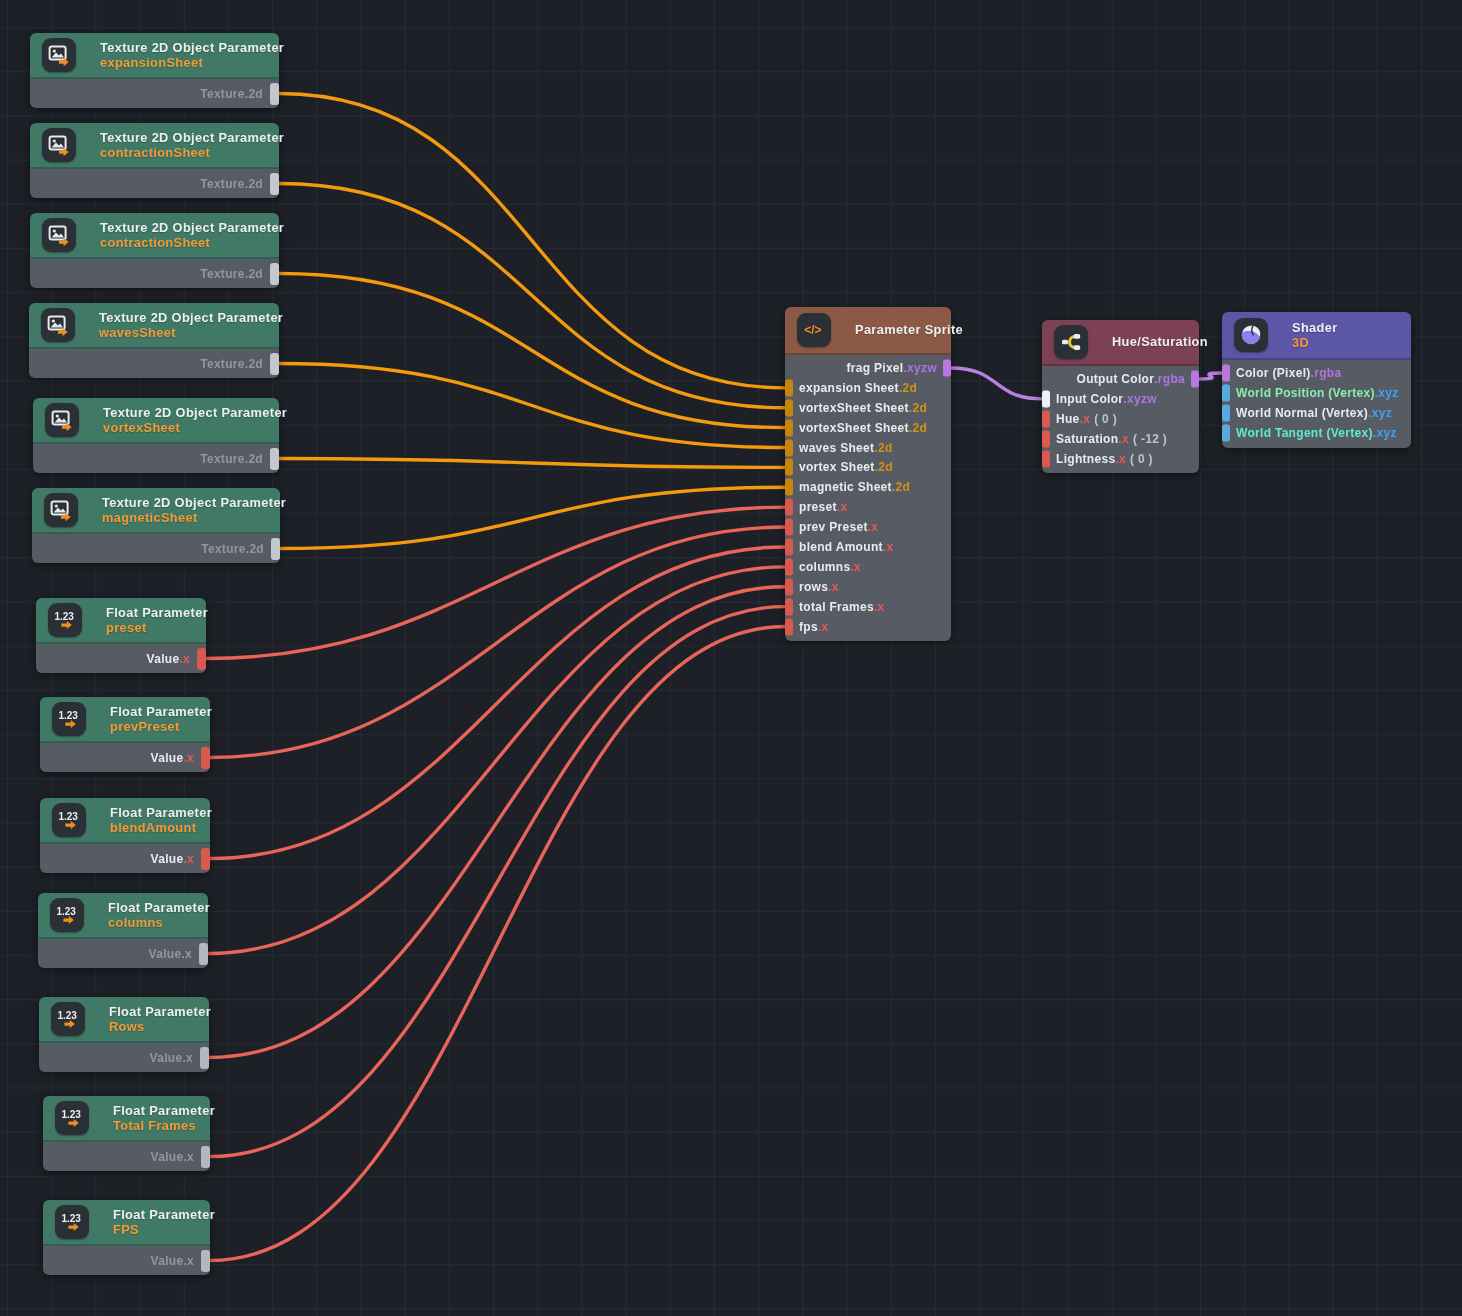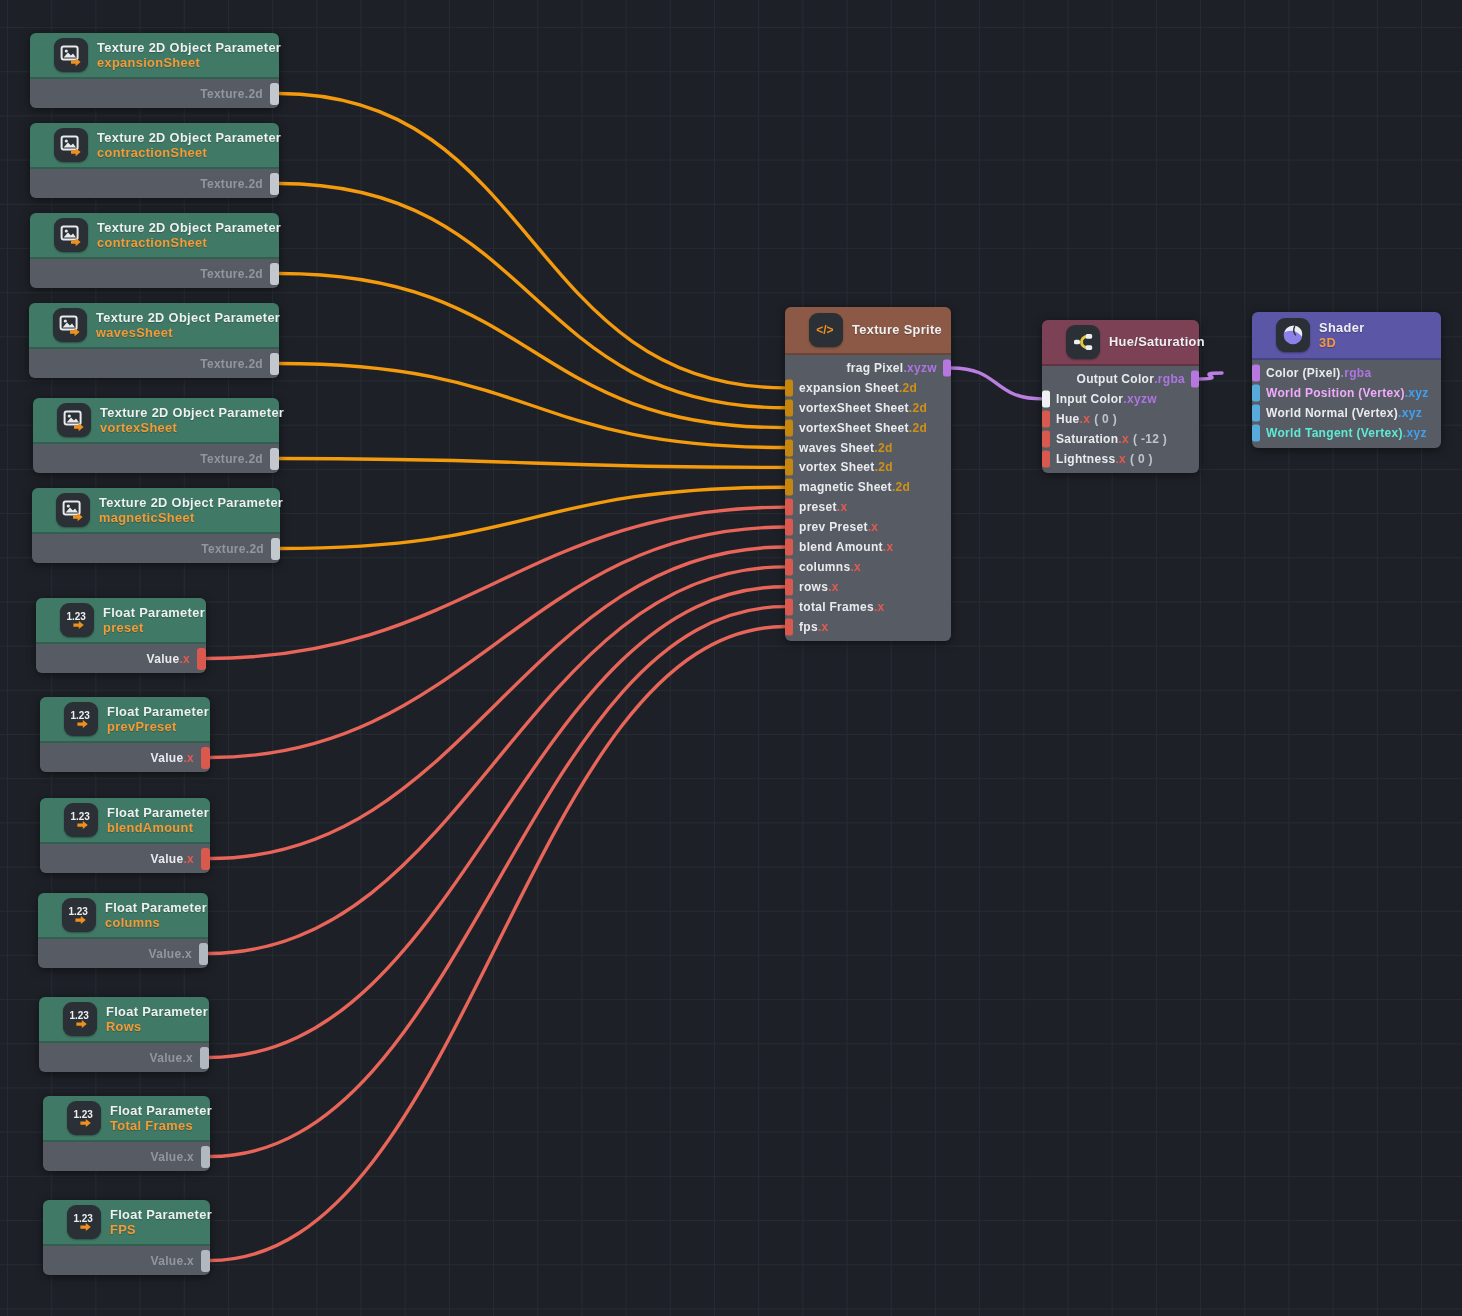--- a/index.html
+++ b/index.html
@@ -10,21 +10,21 @@
       linear-gradient(to right,#262b33 1px,transparent 1px),
       linear-gradient(to bottom,#262b33 1px,transparent 1px);
     background-size:44.2px 44.2px,44.2px 44.2px;
     background-position:7px 0,0 27px;
   }
   #wires{position:absolute;left:0;top:0;z-index:1;}
   #wires path{fill:none;stroke-width:3.4px;stroke-linecap:round;}
 
   .node{position:absolute;z-index:2;border-radius:6px;box-shadow:0 2px 9px rgba(0,0,0,.5);}
   .header{
-    display:flex;align-items:center;gap:9px;padding:0 8px 0 24px;
+    display:flex;align-items:center;gap:24px;padding:0 8px 0 12px;
     border-radius:6px 6px 0 0;border-bottom:2px solid rgba(0,0,0,.22);
     box-sizing:border-box;
   }
   .iconbox{
     width:34px;height:34px;border-radius:9px;background:#2b3037;flex:0 0 auto;
     display:flex;align-items:center;justify-content:center;
     box-shadow:0 1px 2px rgba(0,0,0,.35);
   }
   .iconbox svg{width:24px;height:24px;overflow:visible;}
   .titles{display:flex;flex-direction:column;line-height:1.2;white-space:nowrap;}
@@ -337,21 +337,21 @@
         </div>
       </div>
       <div class="node" style="left: 785px; top: 307px; width: 166px;">
         <div class="header" style="height: 48px; background: rgb(140, 89, 70);">
           <span class="iconbox">
             <svg viewBox="0 0 24 24">
               <text x="2.2" y="16.4" font-size="12" font-weight="bold" fill="#ef8f1c" font-family="Liberation Sans, sans-serif">&lt;/&gt;</text>
             </svg>
           </span>
           <div class="titles">
-            <div class="title">Texture Sprite</div>
+            <div class="title">Parameter Sprite</div>
           </div>
         </div>
         <div class="body">
           <div class="row out">
             <span style="color: rgb(233, 235, 238);">frag Pixel</span>
             <span style="color: rgb(174, 116, 228);">.xyzw</span>
             <span class="port out" style="background: rgb(183, 118, 224);"></span>
           </div>
           <div class="row in">
             <span class="port in" style="background: rgb(197, 134, 15);"></span>
@@ -458,21 +458,21 @@
             <span style="color: rgb(191, 196, 201); margin-left: 4px;">( -12 )</span>
           </div>
           <div class="row in">
             <span class="port in" style="background: rgb(217, 89, 78);"></span>
             <span style="color: rgb(233, 235, 238);">Lightness</span>
             <span style="color: rgb(226, 90, 80);">.x</span>
             <span style="color: rgb(191, 196, 201); margin-left: 4px;">( 0 )</span>
           </div>
         </div>
       </div>
-      <div class="node" style="left: 1252px; top: 312px; width: 189px;">
+      <div class="node" style="left: 1222px; top: 312px; width: 189px;">
         <div class="header" style="height: 48px; background: rgb(92, 86, 167);">
           <span class="iconbox">
             <svg viewBox="0 0 24 24">
               <circle cx="12" cy="12" r="9.3" fill="#8d80e8"></circle>
               <path d="M3.6 9.2 A9.3 9.3 0 0 1 20.3 7.1 Q21.8 10.2 20.9 13.6 Q13.5 4.8 3.6 9.2 Z" fill="#eceef0"></path>
               <path d="M13.8 3.1 Q11.2 7.8 14.8 12.4" stroke="#2b3037" stroke-width="1.5" fill="none"></path>
             </svg>
           </span>
           <div class="titles">
             <div class="title">Shader</div>
@@ -480,21 +480,21 @@
           </div>
         </div>
         <div class="body">
           <div class="row in">
             <span class="port in" style="background: rgb(183, 118, 224);"></span>
             <span style="color: rgb(233, 235, 238);">Color (Pixel)</span>
             <span style="color: rgb(174, 116, 228);">.rgba</span>
           </div>
           <div class="row in">
             <span class="port in" style="background: rgb(86, 170, 220);"></span>
-            <span style="color: #f0abfc;">World Position (Vertex)</span>
+            <span style="color: #86efac;">World Position (Vertex)</span>
             <span style="color: rgb(65, 160, 238);">.xyz</span>
           </div>
           <div class="row in">
             <span class="port in" style="background: rgb(86, 170, 220);"></span>
             <span style="color: rgb(233, 235, 238);">World Normal (Vertex)</span>
             <span style="color: rgb(65, 160, 238);">.xyz</span>
           </div>
           <div class="row in">
             <span class="port in" style="background: rgb(86, 170, 220);"></span>
             <span style="color: #5eead4;">World Tangent (Vertex)</span>

